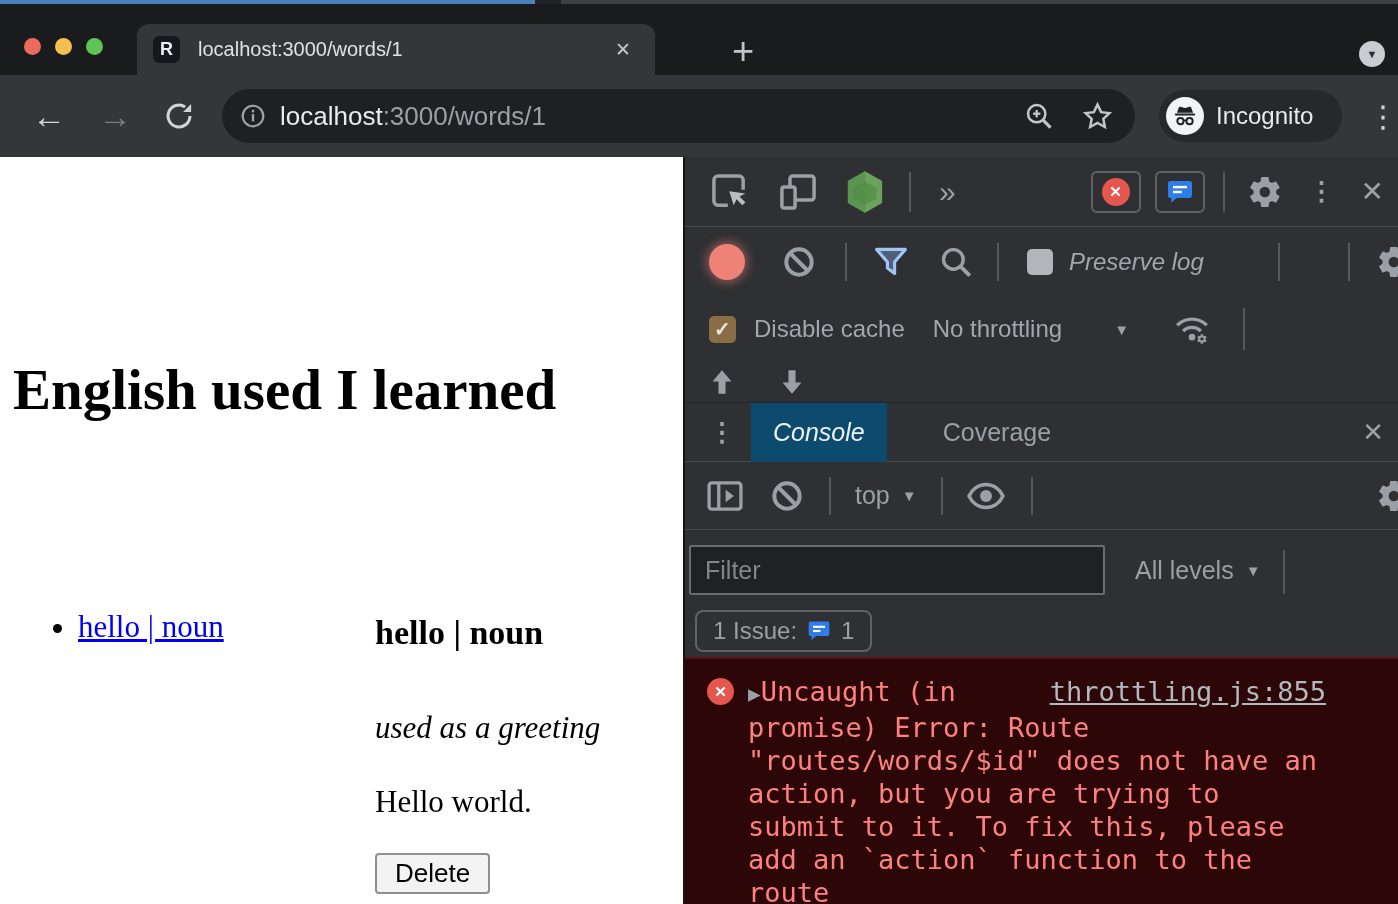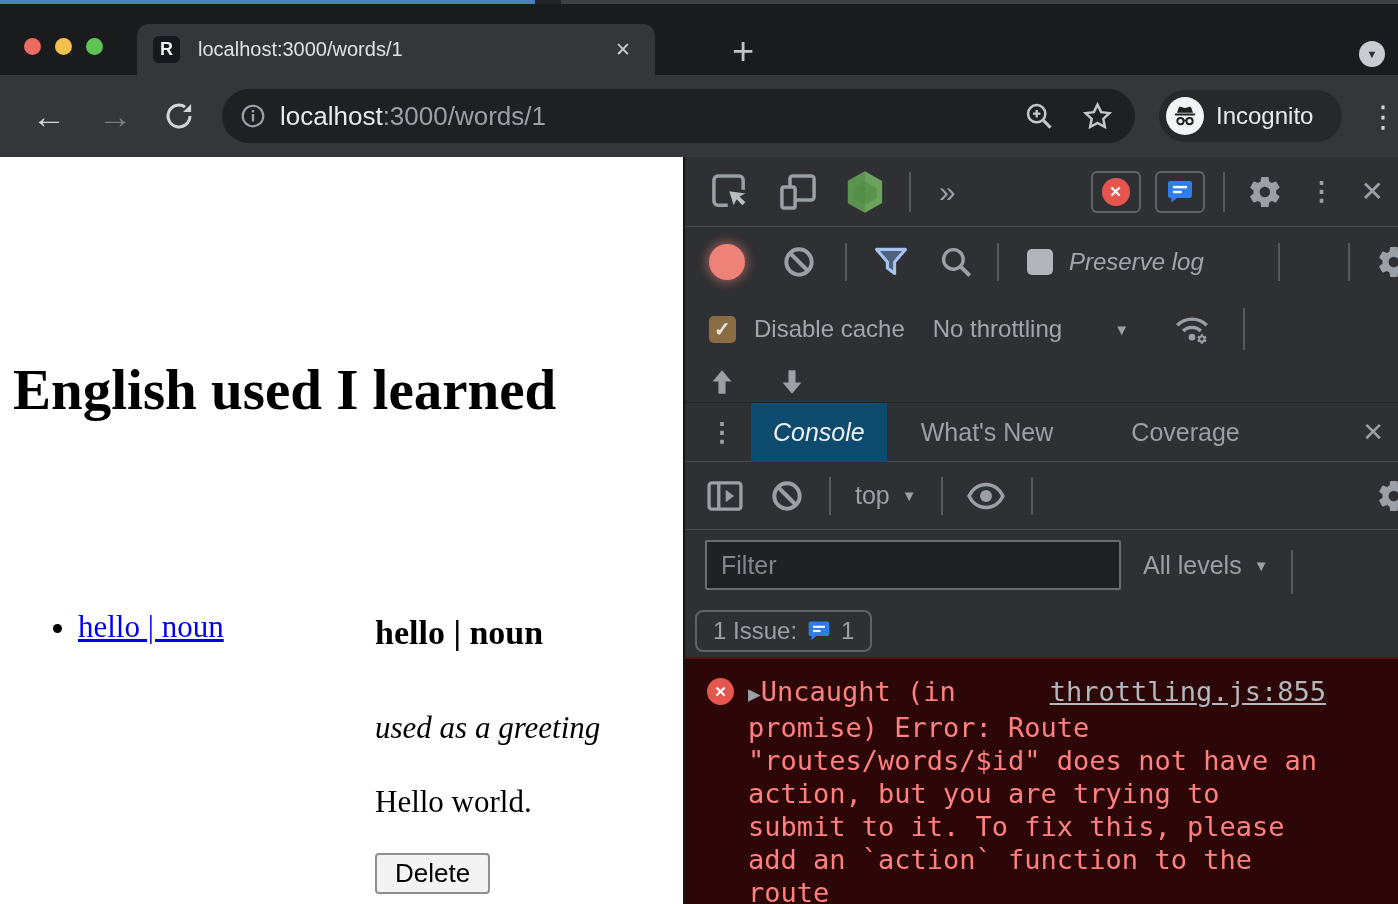--- a/index.html
+++ b/index.html
@@ -102,25 +102,25 @@
 
   .dt-tabstrip { height: 60px; border-top: 1px solid #242528; border-bottom: 1px solid #47494d;
                  padding: 0 14px 0 24px; }
   .drawer-tab { height: 59px; display: flex; align-items: center; padding: 0 22px; font-size: 25px; color: #9aa0a6; }
   .drawer-tab.active { background: #0c4a6e; color: #eef1f3; font-style: italic; }
 
   .dt-ctool { height: 68px; border-bottom: 1px solid #47494d; padding: 0 0 0 22px; }
   .dt-ctool .sep { height: 38px; }
   .ctx-label { font-size: 25px; color: #9aa0a6; }
 
-  .dt-filterrow { height: 70px; padding: 10px 0 0 20px; align-items: flex-start; }
+  .dt-filterrow { height: 70px; padding: 10px 0 0 4px; align-items: center; }
   .filter-input { width: 416px; height: 50px; background: #202124; border: 2px solid #696d71; border-radius: 2px;
                   color: #e8eaed; font-size: 25px; padding: 0 14px; outline: none; font-family: "Liberation Sans", sans-serif; }
   .filter-input::placeholder { color: #80868b; }
-  .levels { margin-left: 22px; height: 50px; display: flex; align-items: center; gap: 12px; font-size: 25px; color: #9aa0a6; }
+  .levels { margin-left: 30px; height: 50px; display: flex; align-items: center; gap: 12px; font-size: 25px; color: #9aa0a6; }
   .dt-filterrow .sep { height: 44px; margin-top: 3px; }
 
   .dt-issuerow { height: 57px; padding: 4px 0 0 10px; }
   .issue-btn { display: flex; align-items: center; gap: 10px; border: 2px solid #5f6368; border-radius: 8px;
                padding: 5px 16px; font-size: 24px; color: #9aa0a6; background: transparent; }
 
   .dt-error { height: 247px; background: #2d0707; border-top: 2px solid #5c1212; display: flex;
               align-items: flex-start; padding: 16px 0 0 22px; }
   .err-icon { flex: 0 0 auto; width: 27px; height: 27px; border-radius: 50%; background: #e4564e; color: #fff;
               font-size: 15px; font-weight: bold; display: flex; align-items: center; justify-content: center; margin-top: 3px; }
@@ -324,21 +324,20 @@
         <span class="icon">
           <svg width="26" height="26" viewBox="0 0 20 22">
               <path d="M10 21l-8-9.5h5V1h6v10.5h5z" fill="#9aa0a6"></path>
             </svg>
         </span>
       </div>
 
       <div class="dt-row dt-tabstrip">
         <span class="dots-v" style="margin-right:16px">⋮</span>
         <span class="drawer-tab active">Console</span>
-        <span class="drawer-tab" style="margin-left:12px">What's New</span>
         <span class="drawer-tab" style="margin-left:34px">Coverage</span>
         <span style="flex:1"></span>
         <span class="x-close" style="font-size:26px">✕</span>
       </div>
 
       <div class="dt-row dt-ctool">
         <span class="icon" style="margin-right:28px">
           <svg width="36" height="32" viewBox="0 0 26 22">
               <rect x="1.5" y="1.5" width="23" height="19" rx="2" fill="none" stroke="#9aa0a6" stroke-width="2.4"></rect>
               <line x1="8.5" y1="1.5" x2="8.5" y2="20.5" stroke="#9aa0a6" stroke-width="2.4"></line>

